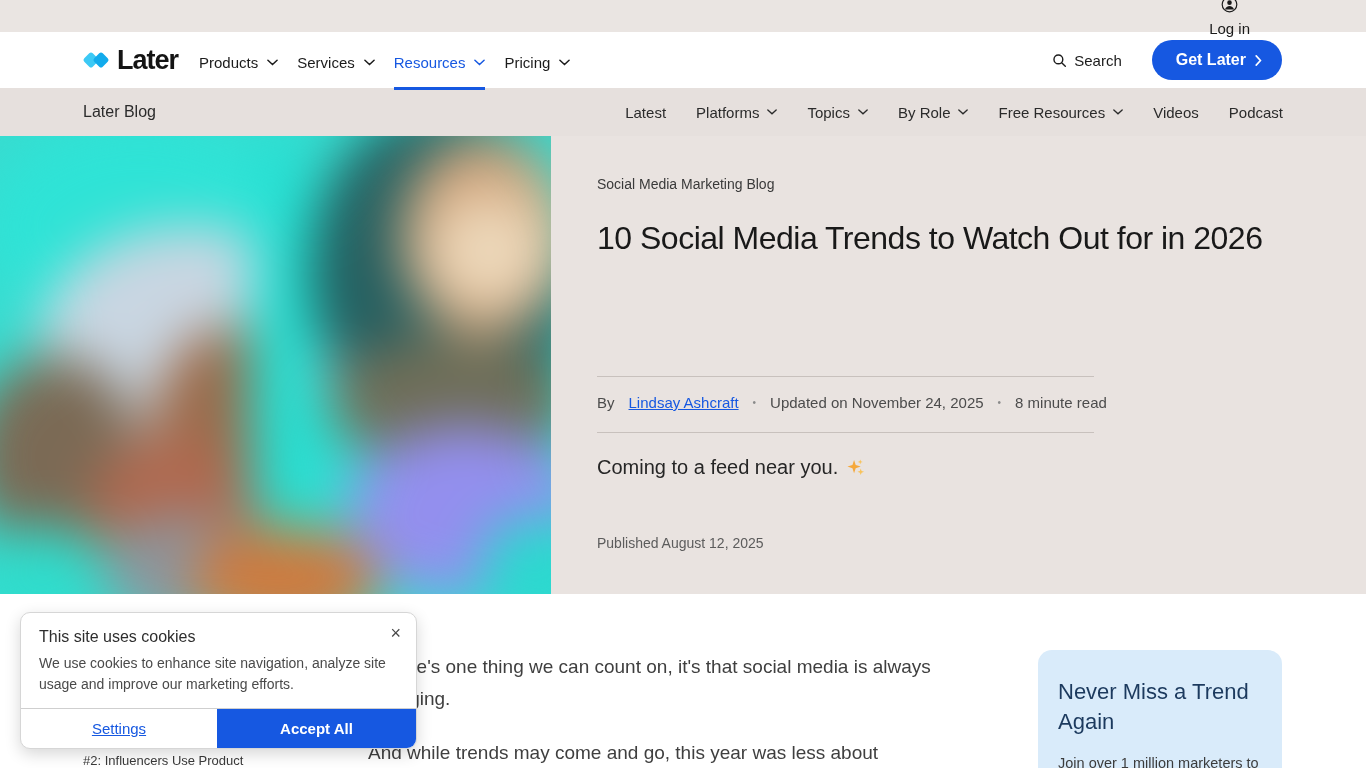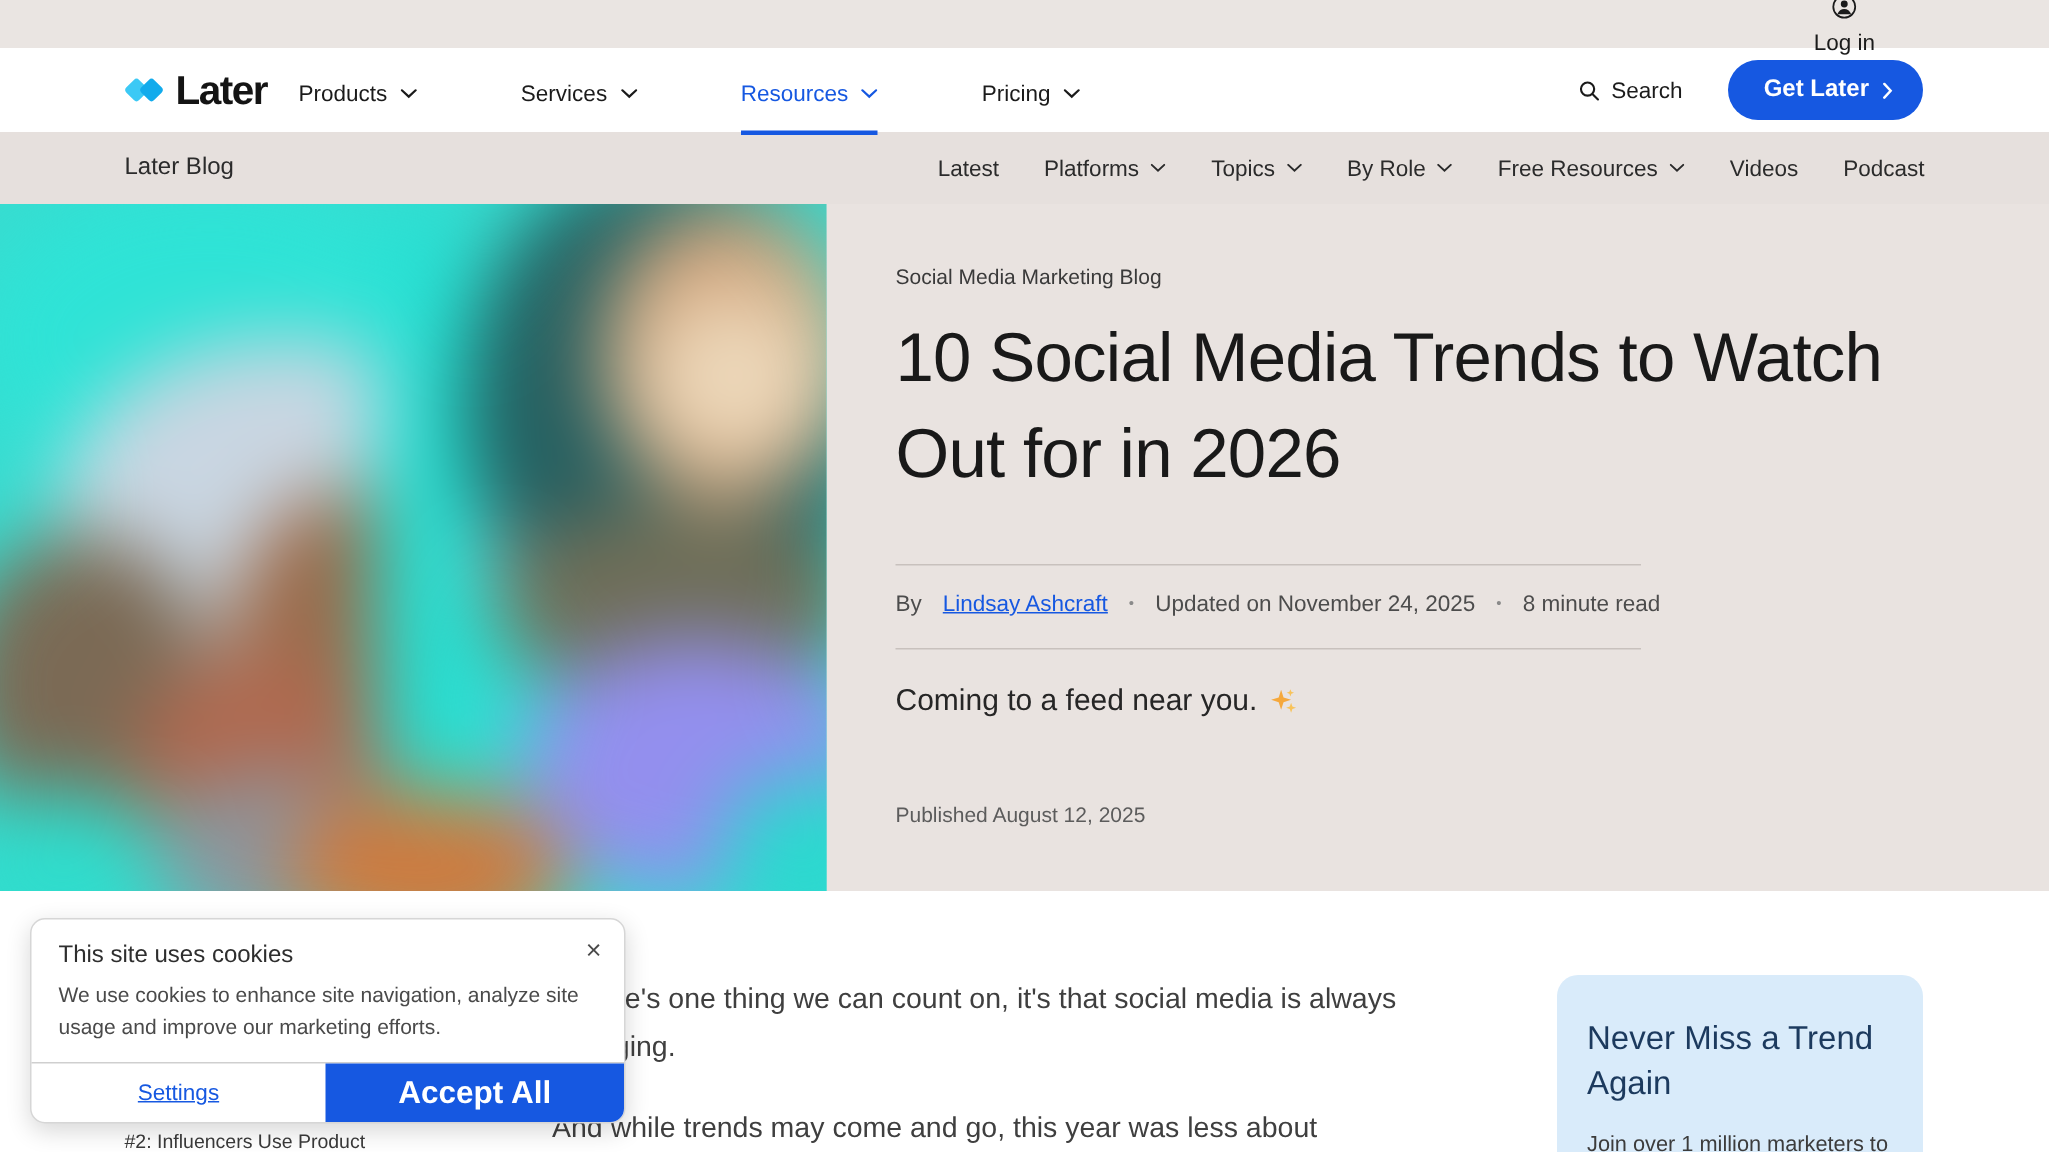--- a/index.html
+++ b/index.html
@@ -16,21 +16,21 @@
   .login{ display:flex; align-items:center; gap:7px; font-size:15px; color:#1b1b1b; cursor:pointer;flex-direction:column; }
 
   
   .mainnav{ height:56px; background:#fff; display:flex; align-items:center; padding:0 84px; }
   .logo{ display:flex; align-items:center; gap:7px; margin-right:21px; }
   .logo-mark{ position:relative; width:26px; height:26px; display:inline-block; }
   .logo-mark .d{ position:absolute; width:12px; height:12px; top:7px; border-radius:2.5px; transform:rotate(45deg); }
   .logo-mark .d1{ left:1px; background:#3CC9F5; }
   .logo-mark .d2{ left:11px; background:#12ABEC; }
   .logo-text{ font-size:27px; font-weight:bold; letter-spacing:-1px; color:#141414; }
-  .nav-items{ display:flex; gap:69px; height:52px; }
+  .nav-items{ display:flex; gap:19px; height:52px; }
   .nav-item{ position:relative; display:flex; align-items:center; gap:9px; font-size:15px;
     color:#1b1b1b; cursor:pointer; height:56px; }
   .nav-item.active{ color:var(--blue); }
   .nav-item.active::after{ content:""; position:absolute; left:0; right:0; bottom:0; height:3px; background:var(--blue); }
   .chev{ display:inline-block; }
   .nav-right{ margin-left:auto; display:flex; align-items:center; gap:30px; }
   .search{ display:flex; align-items:center; gap:7px; font-size:15px; cursor:pointer; }
   .cta{ background:var(--blue); color:#fff; border:none; height:40px; border-radius:22px;
     padding:0 20px 0 24px; font-size:16px; font-weight:bold; display:flex; align-items:center;
     gap:9px; cursor:pointer; font-family:inherit; }
@@ -43,21 +43,21 @@
   .bn-item{ display:flex; align-items:center; gap:8px; font-size:15px; color:#2b2b2b; cursor:pointer; }
 
   
   .hero{ position:absolute; top:136px; left:0; width:1366px; height:458px; background:var(--beige); }
   .hero-img{ position:absolute; left:0; top:0; width:551px; height:458px; overflow:hidden; background:#38dcd0; }
   .blobs{ position:absolute; inset:0; filter:blur(26px); }
   .blob{ position:absolute; border-radius:50%; }
 
   .article-head{ position:absolute; left:597px; top:0; width:700px; height:458px; }
   .eyebrow{ position:absolute; top:40px; font-size:14px; color:#3a3a3a; }
-  .article-title{ position:absolute; top:70px; width:680px; font-size:46px; line-height:64px;
+  .article-title{ position:absolute; top:70px; width:680px; font-size:32px; line-height:64px;
     font-weight:400; letter-spacing:-0.5px; color:#191919; }
   .rule{ position:absolute; width:497px; height:1px; background:#c8c1bd; }
   .rule1{ top:240px; } .rule2{ top:296px; }
   .byline{ position:absolute; top:258px; display:flex; align-items:center; gap:14px;
     font-size:15px; color:#4c4c4c; }
   .author-link{ color:var(--blue); text-decoration:underline; cursor:pointer; }
   .dot-sep{ font-size:10px; color:#8a8a8a; }
   .standfirst{ position:absolute; top:320px; font-size:20px; color:#262626; display:flex; align-items:center; gap:8px; }
   .published{ position:absolute; top:399px; font-size:14px; color:#5c5c5c; }
 
@@ -78,21 +78,21 @@
     border:1px solid #d6d6d6; border-radius:10px; box-shadow:0 5px 16px rgba(0,0,0,.16); z-index:50; }
   .cookie-title{ padding:15px 40px 7px 18px; font-size:16px; color:#2e2e2e; }
   .cookie-close{ position:absolute; top:11px; right:15px; font-size:18px; color:#4a4a4a;
     background:none; border:none; cursor:pointer; line-height:1; font-family:inherit; }
   .cookie-body{ padding:0 18px 13px 18px; font-size:14px; line-height:21px; color:#4a4a4a; }
   .cookie-footer{ display:flex; border-top:1px solid #cfcfcf; height:40px; }
   .cookie-settings{ flex:1; display:flex; align-items:center; justify-content:center;
     background:none; border:none; color:var(--blue); text-decoration:underline; font-size:15px;
     cursor:pointer; font-family:inherit; }
   .cookie-accept{ width:199px; background:var(--blue); border:none; color:#fff; font-weight:bold;
-    font-size:21px; display:flex; align-items:center; justify-content:center; cursor:pointer;
+    font-size:15px; display:flex; align-items:center; justify-content:center; cursor:pointer;
     border-radius:0 0 9px 0; font-family:inherit; }
 </style>
 </head>
 <body>
 
 <header class="topbar">
   <div class="login">
     <svg width="17" height="17" viewBox="0 0 20 20">
       <circle cx="10" cy="10" r="8.6" fill="none" stroke="#1b1b1b" stroke-width="1.4"></circle>
       <circle cx="10" cy="7.8" r="2.7" fill="#1b1b1b"></circle>

